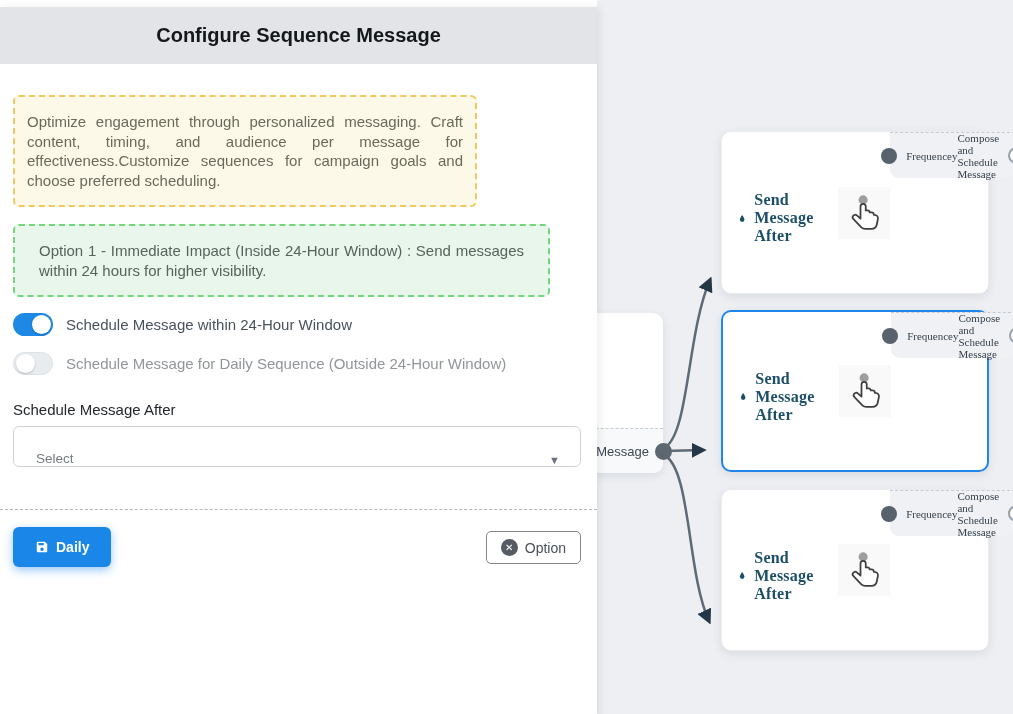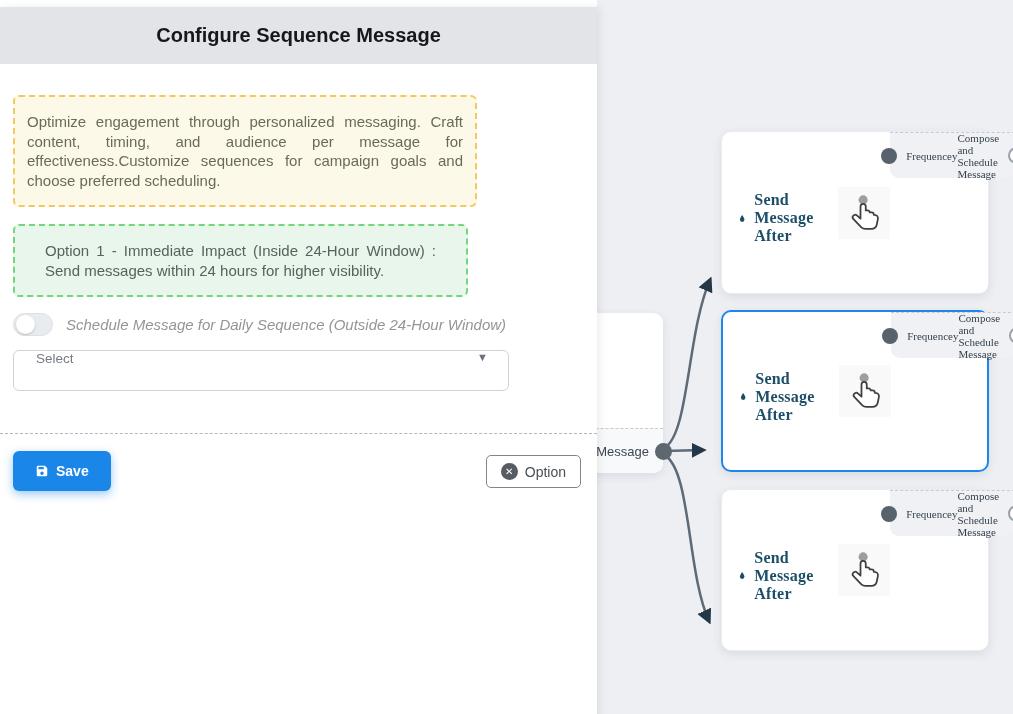--- a/index.html
+++ b/index.html
@@ -50,38 +50,38 @@
     background:#fff; box-shadow:3px 0 8px rgba(0,0,0,.07); }
   .dialog-header { height:57px; background:#e2e4e8; display:flex;
     align-items:center; justify-content:center; }
   .dialog-title { font-size:20px; font-weight:bold; color:#15181b; }
 
   .dialog-content { padding:15px 16px 0 13px; }
   .info-box { border:2px dashed #f3c95f; background:#fdf9e8; border-radius:6px;
     padding:15px 12px; color:#6a6a5c; font-size:15px; line-height:19.5px;
     text-align:justify; margin-bottom:17px; width:464px;margin-top:16px; }
   .option-box { border:2px dashed #74d67a; background:#e8f6ec; border-radius:6px;
-    padding:15px 30px; color:#56645c; font-size:15px; line-height:19.5px;
-    text-align:justify; margin-bottom:16px; width:455px; }
+    padding:15px 24px; color:#56645c; font-size:15px; line-height:19.5px;
+    text-align:justify; margin-bottom:16px; width:537px; }
 
   .toggle-row { display:flex; align-items:center; gap:13px; margin:16px 0 14px 0; }
   .toggle { width:40px; height:23px; border-radius:12px; position:relative;
     flex:0 0 auto; cursor:pointer; }
   .toggle.on { background:#1e88e5; }
   .toggle.off { background:#e9ecef; border:1px solid #dde1e5; }
   .toggle .knob { position:absolute; top:2px; width:19px; height:19px;
     border-radius:50%; background:#fff; box-shadow:0 1px 2px rgba(0,0,0,.2); }
   .toggle.on .knob { right:2px; }
   .toggle.off .knob { left:2px; top:1px; }
   .toggle-label-on { font-size:15px; color:#49525c; }
-  .toggle-label-off { font-size:15px; color:#929699;font-style:italic; }
+  .toggle-label-off { font-size:15px; color:#929699; }
 
   .field-label { font-size:15px; color:#23272b; margin:26px 0 8px 0; }
-  .select-box { width:496px; height:41px; border:1px solid #ced4da; border-radius:6px;
-    background:#fff; display:flex; align-items:flex-start; justify-content:space-between;
+  .select-box { width:568px; height:41px; border:1px solid #ced4da; border-radius:6px;
+    background:#fff; display:flex; align-items:flex-end; justify-content:space-between;
     padding:0 20px 0 22px; cursor:pointer; }
   .select-value { font-size:13.5px; color:#757b82; }
   .select-caret { font-size:11px; color:#6b7280; }
 
   .divider { border:none; border-top:1.5px dashed #b0b7be; margin:42px 0 0 0;
     width:597px; margin-left:-13px; }
 
   .btn-row { display:flex; justify-content:space-between; align-items:flex-start;
     margin-top:17px; width:568px; }
   .btn-save { display:flex; align-items:center; gap:7px; background:#1a86e8;
@@ -189,42 +189,49 @@
   <div class="dialog-header">
     <span class="dialog-title">Configure Sequence Message</span>
   </div>
 
   <div class="dialog-content">
     <div class="info-box">Optimize engagement through personalized messaging. Craft content, timing, and audience per message for effectiveness.Customize sequences for campaign goals and choose preferred scheduling.</div>
 
     <div class="option-box">Option 1 - Immediate Impact (Inside 24-Hour Window) : Send messages within 24 hours for higher visibility.</div>
 
 
+    <div class="toggle-row">
+      <span class="toggle on">
+        <span class="knob"></span>
+      </span>
+      <span class="toggle-label-on">Schedule Message within 24-Hour Window</span>
+    </div>
 
     <div class="toggle-row">
       <span class="toggle off">
         <span class="knob"></span>
       </span>
       <span class="toggle-label-off">Schedule Message for Daily Sequence (Outside 24-Hour Window)</span>
     </div>
 
+    <div class="field-label">Schedule Message After</div>
 
     <div class="select-box">
       <span class="select-value">Select</span>
       <span class="select-caret">▼</span>
     </div>
 
     <hr class="divider">
 
     <div class="btn-row">
       <button class="btn-save">
         <svg width="14" height="14" viewBox="0 0 24 24">
           <path d="M17 3H5a2 2 0 0 0-2 2v14a2 2 0 0 0 2 2h14a2 2 0 0 0 2-2V7l-4-4zm-5 16a3 3 0 1 1 0-6 3 3 0 0 1 0 6zm3-10H6V5h9v4z" fill="#ffffff"></path>
         </svg>
-        <span>Save</span>
+        <span>Daily</span>
       </button>
       <button class="btn-close">
         <span class="close-glyph">✕</span>
         <span>Option</span>
       </button>
     </div>
   </div>
 </div>
 
 </body></html>

